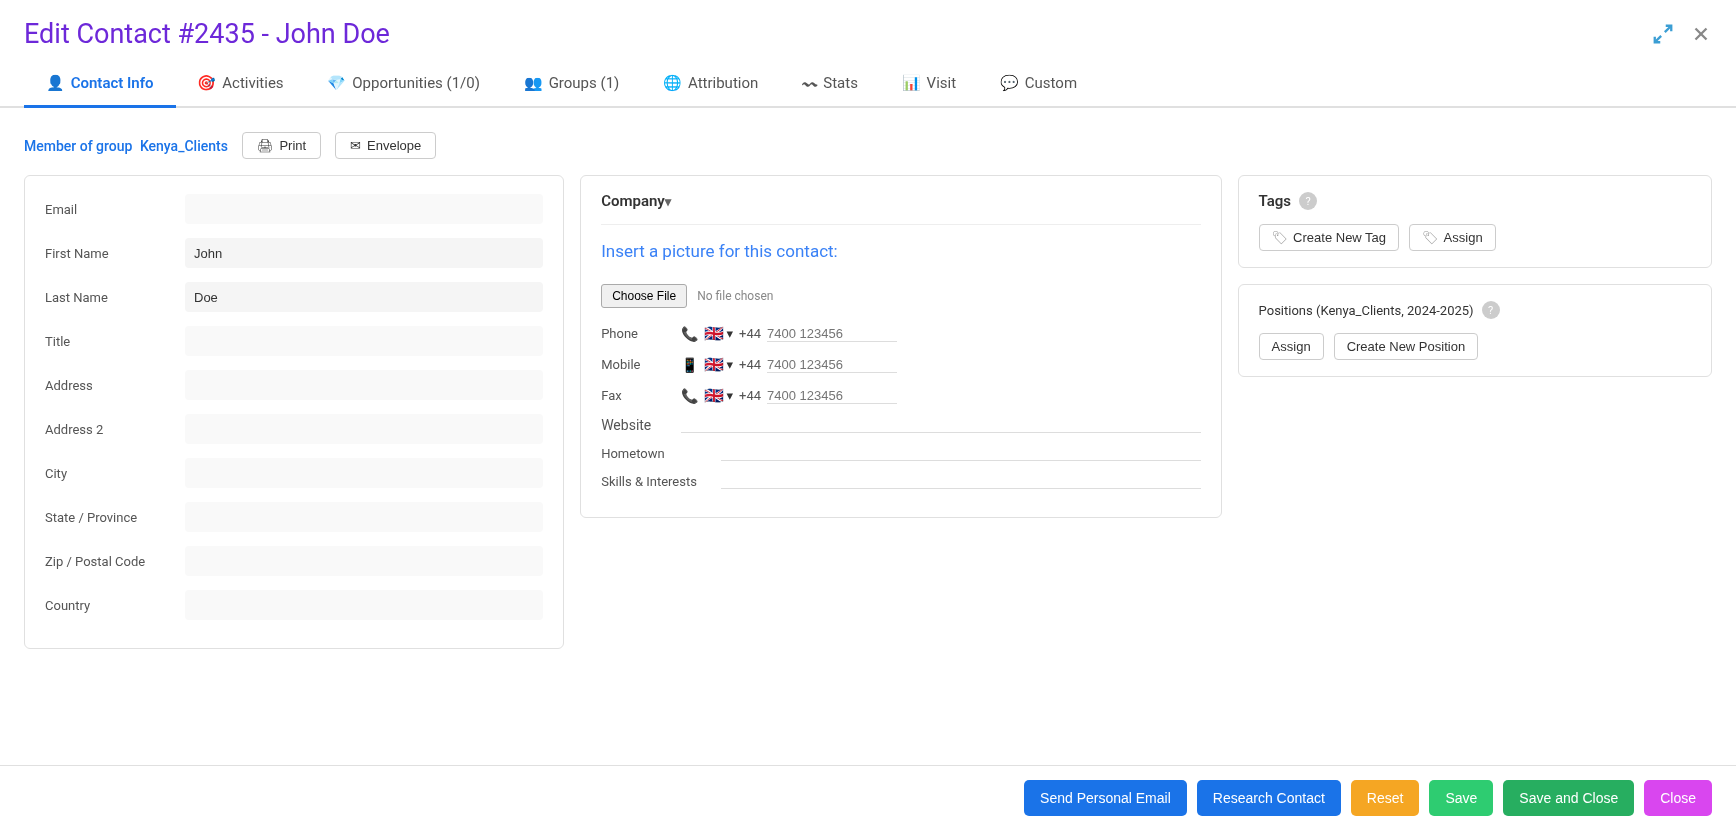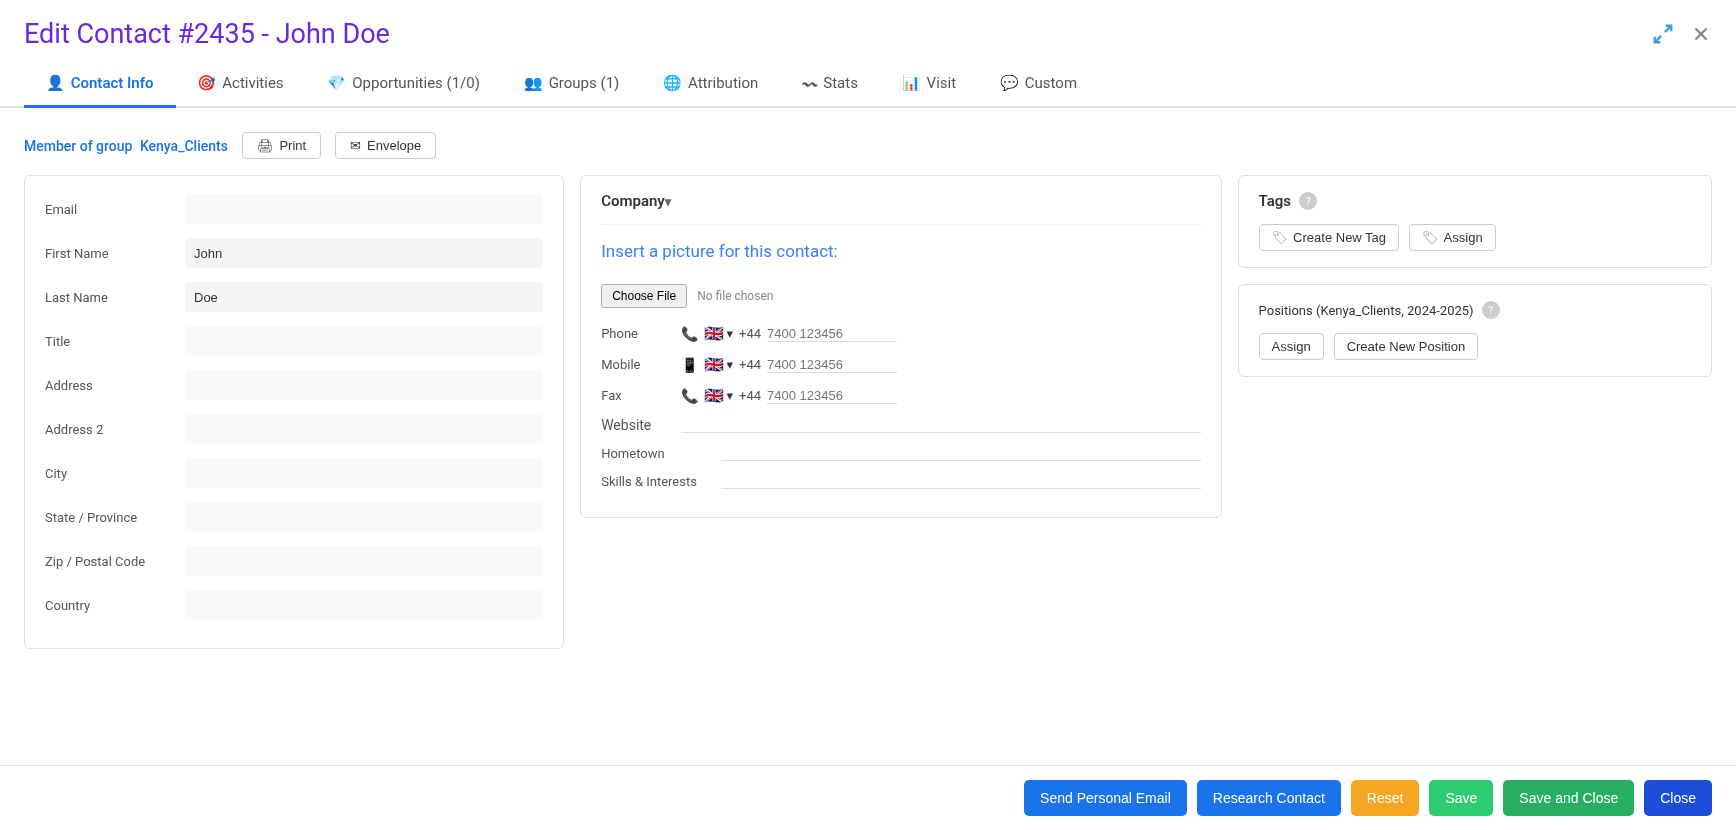--- a/index.html
+++ b/index.html
@@ -340,21 +340,21 @@
       border: none;
       border-radius: 5px;
       font-size: 14px;
       font-weight: 500;
       cursor: pointer;
     }
     .btn-blue { background: #1a73e8; color: #fff; }
     .btn-orange { background: #f5a623; color: #fff; }
     .btn-green { background: #2ecc71; color: #fff; }
     .btn-green-dark { background: #27ae60; color: #fff; }
-    .btn-dark { background: #1d4ed8; color: #fff; }
+    .btn-dark { background: #d946ef; color: #fff; }
 
     .chevron-icon { font-size: 13px; color: #666; }
   </style>
 </head>
 <body>
 
 <div class="modal">
 
   <div class="modal-header">
     <h1 class="modal-title">Edit Contact #2435 - John Doe</h1>

